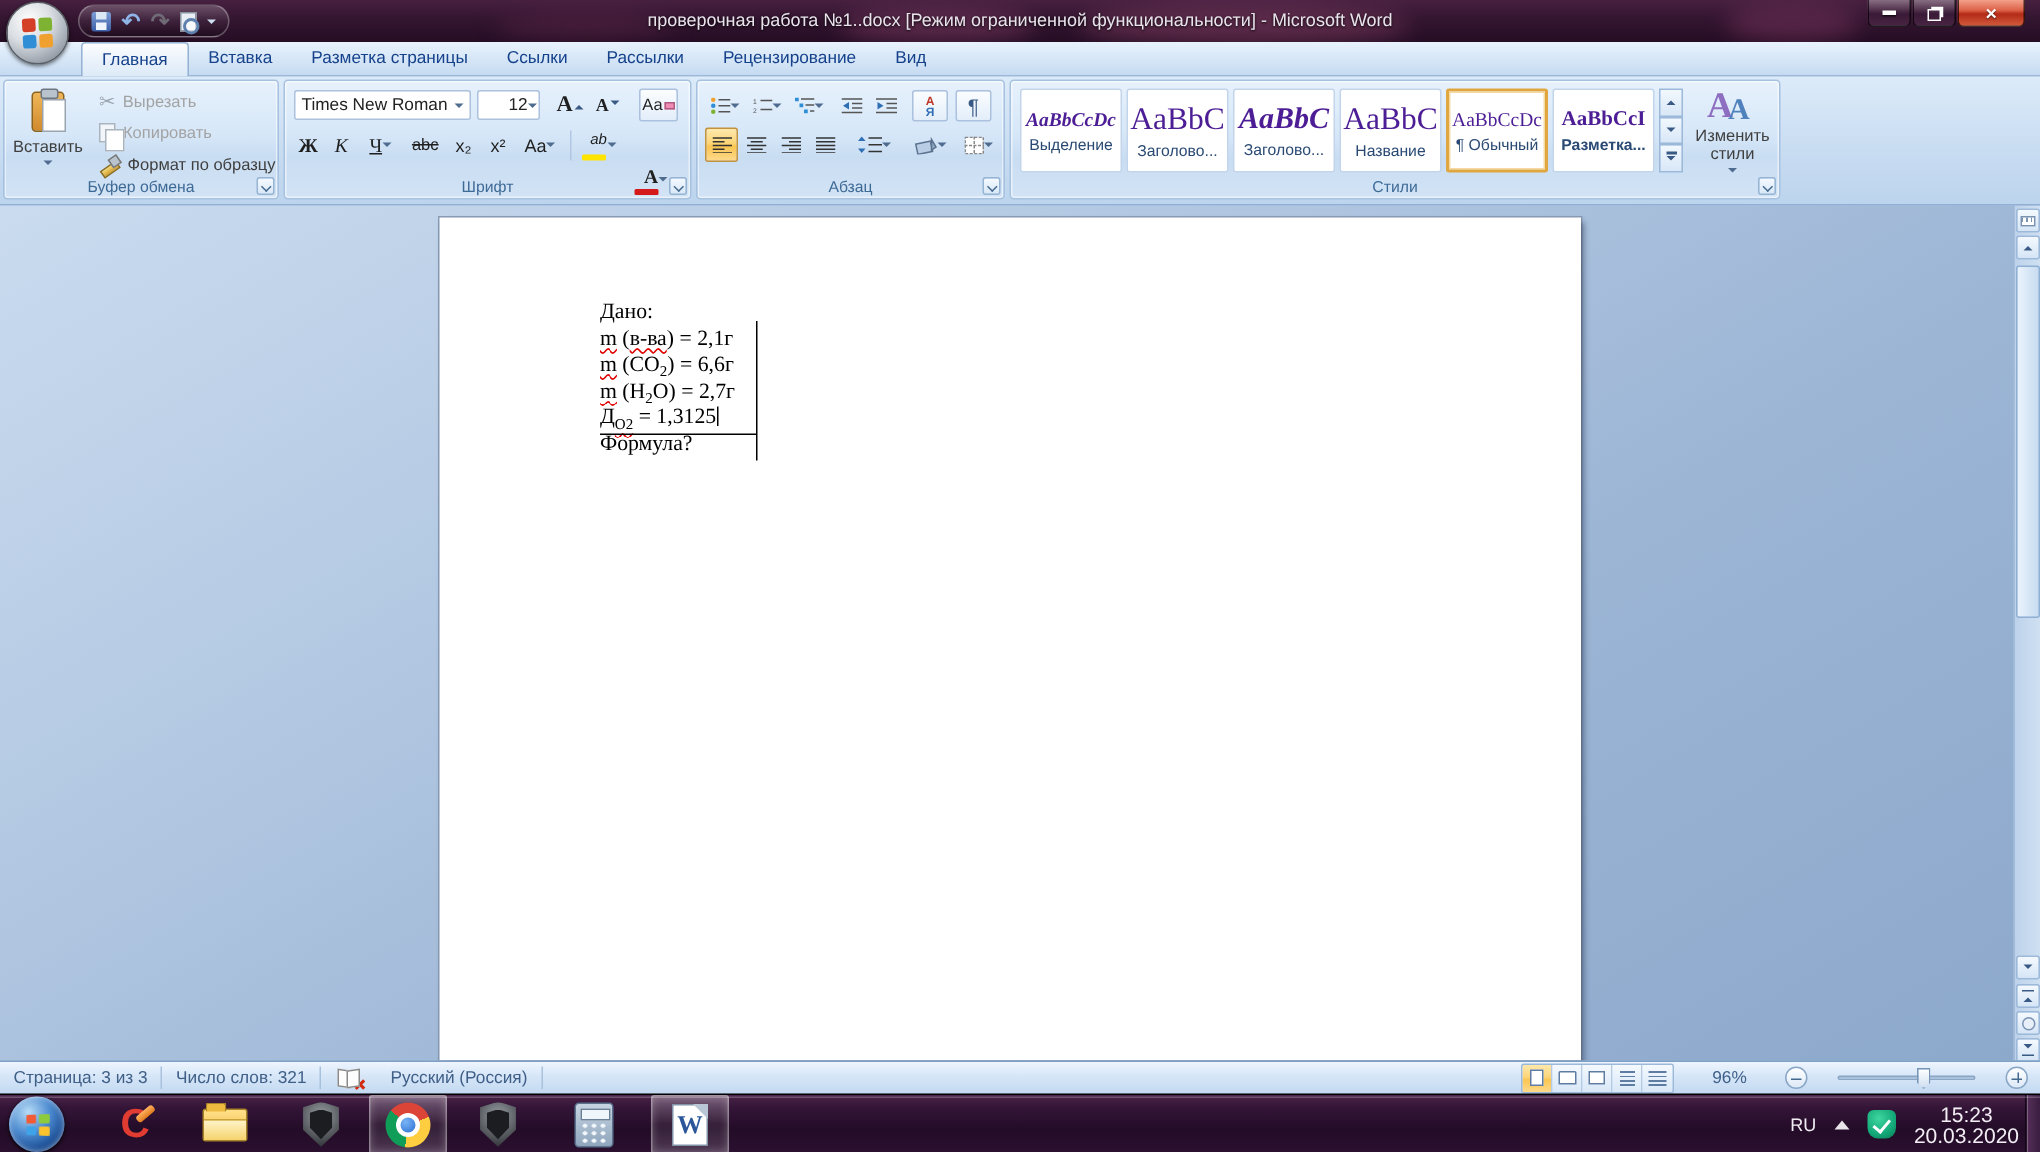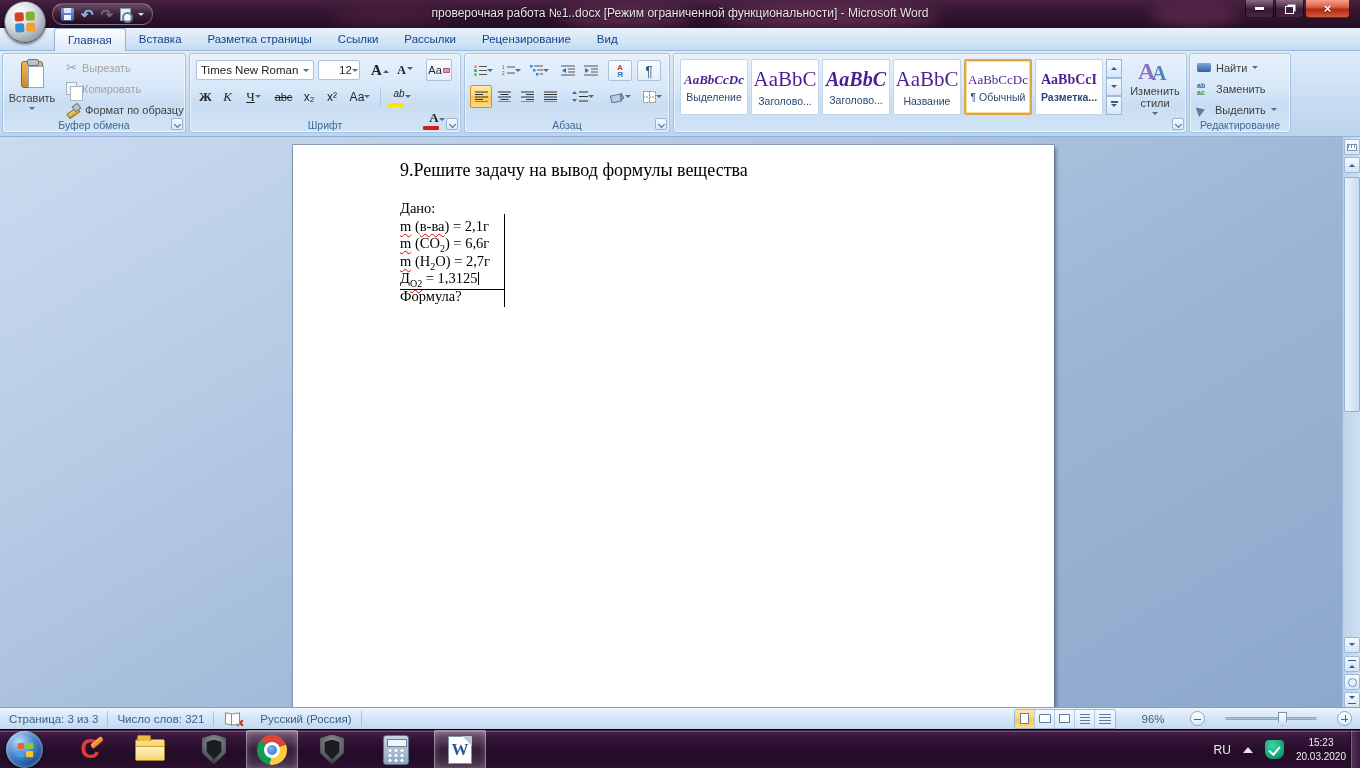--- a/index.html
+++ b/index.html
@@ -218,21 +218,21 @@
   .calc::after { content:""; position:absolute; left:3px; top:12px; width:18px; height:14px;
     background-image:radial-gradient(circle, #f2f7fb 1.5px, transparent 1.6px); background-size:6px 5px; }
   .wordico { width:24px; height:28px; background:#fff; border:1px solid #8193a8; position:relative; display:flex; align-items:center; justify-content:center; }
   .wordico::before { content:""; position:absolute; right:-1px; top:-1px; border:5px solid #b9c6d6; border-left-color:transparent; border-bottom-color:transparent; }
   .word-w { font-size:17px; font-weight:bold; color:#2b579a; font-family:"Liberation Serif", serif; }
   .tray { position:absolute; right:14px; top:0; height:39px; display:flex; align-items:center; gap:12px; color:#fff; }
   .tray-lang { font-size:12px; color:#f0eef2; cursor:pointer; }
   .tray-up { width:0; height:0; border:5px solid transparent; border-bottom:6px solid #e8e4ea; margin-top:-5px; cursor:pointer; }
   .tray-shield { width:19px; height:19px; border-radius:4px 4px 7px 7px; background:radial-gradient(circle at 40% 30%, #3fd6a0, #13a877 60%, #0b7a55); position:relative; cursor:pointer; }
   .tray-shield::after { content:""; position:absolute; left:6px; top:4px; width:5px; height:9px; border-right:2px solid #fff; border-bottom:2px solid #fff; transform:rotate(40deg); }
-  .clock { text-align:center; font-size:10px; line-height:14px; color:#f2eef4; cursor:pointer; }
+  .clock { text-align:center; font-size:14px; line-height:14px; color:#f2eef4; cursor:pointer; }
   .showdesk { position:absolute; right:0; top:0; width:10px; height:39px; background:linear-gradient(to right, #56305a, #3a1d40); border-left:1px solid #120716; box-shadow:inset 1px 0 0 rgba(255,255,255,.25); cursor:pointer; }
 </style>
 </head>
 <body>
 
 <div class="screen">
 
   <div class="titlebar">
     <div class="blob b1"></div>
     <div class="blob b2"></div>
@@ -544,47 +544,28 @@
           </div>
       </div>
       <div class="chgstyles">
         <span class="aa-ico">
           <span class="aa1">А</span>
           <span class="aa2">А</span>
         </span>
         <span class="chg-lbl"><span>Изменить стили</span></span>
         <span class="drop"></span>
       </div>
+      <div class="grp-label">Стили</div>
       <div class="launcher"></div>
     </div>
 
-    <div class="grp g-edit">
-      <div style="position:absolute; left:2px; top:3px;">
-        <div class="menu-row">
-          <span class="binoc"></span>
-          <span>Найти</span>
-          <span class="drop"></span>
-        </div>
-        <div class="menu-row">
-          <span class="replace-ico"><span class="r1">ab</span><br><span class="r2">ас</span></span>
-          <span>Заменить</span>
-        </div>
-        <div class="menu-row">
-          <span class="sel-ico"></span>
-          <span>Выделить</span>
-          <span class="drop"></span>
-        </div>
-      </div>
-      <div class="grp-label">Редактирование</div>
-    </div>
   </div>
 
   <div class="docarea">
     <div class="page">
-      <div class="doc-heading">9.Решите задачу на вывод формулы вещества</div>
       <div class="given">
         <div><span>Дано:</span></div>
         <div><span class="sp">m</span><span> (</span><span class="sp">в-ва</span><span>) = 2,1г</span></div>
         <div><span class="sp">m</span><span> (CO</span><sub class="s">2</sub><span>) = 6,6г</span></div>
         <div><span class="sp">m</span><span> (H</span><sub class="s">2</sub><span>O) = 2,7г</span></div>
         <div><span class="sp">Д</span><sub class="s sp">О2</sub><span> = 1,3125</span><span class="caret"></span></div>
         <div><span>Формула?</span></div>
         <div class="vline"></div>
         <div class="hline"></div>
       </div>

